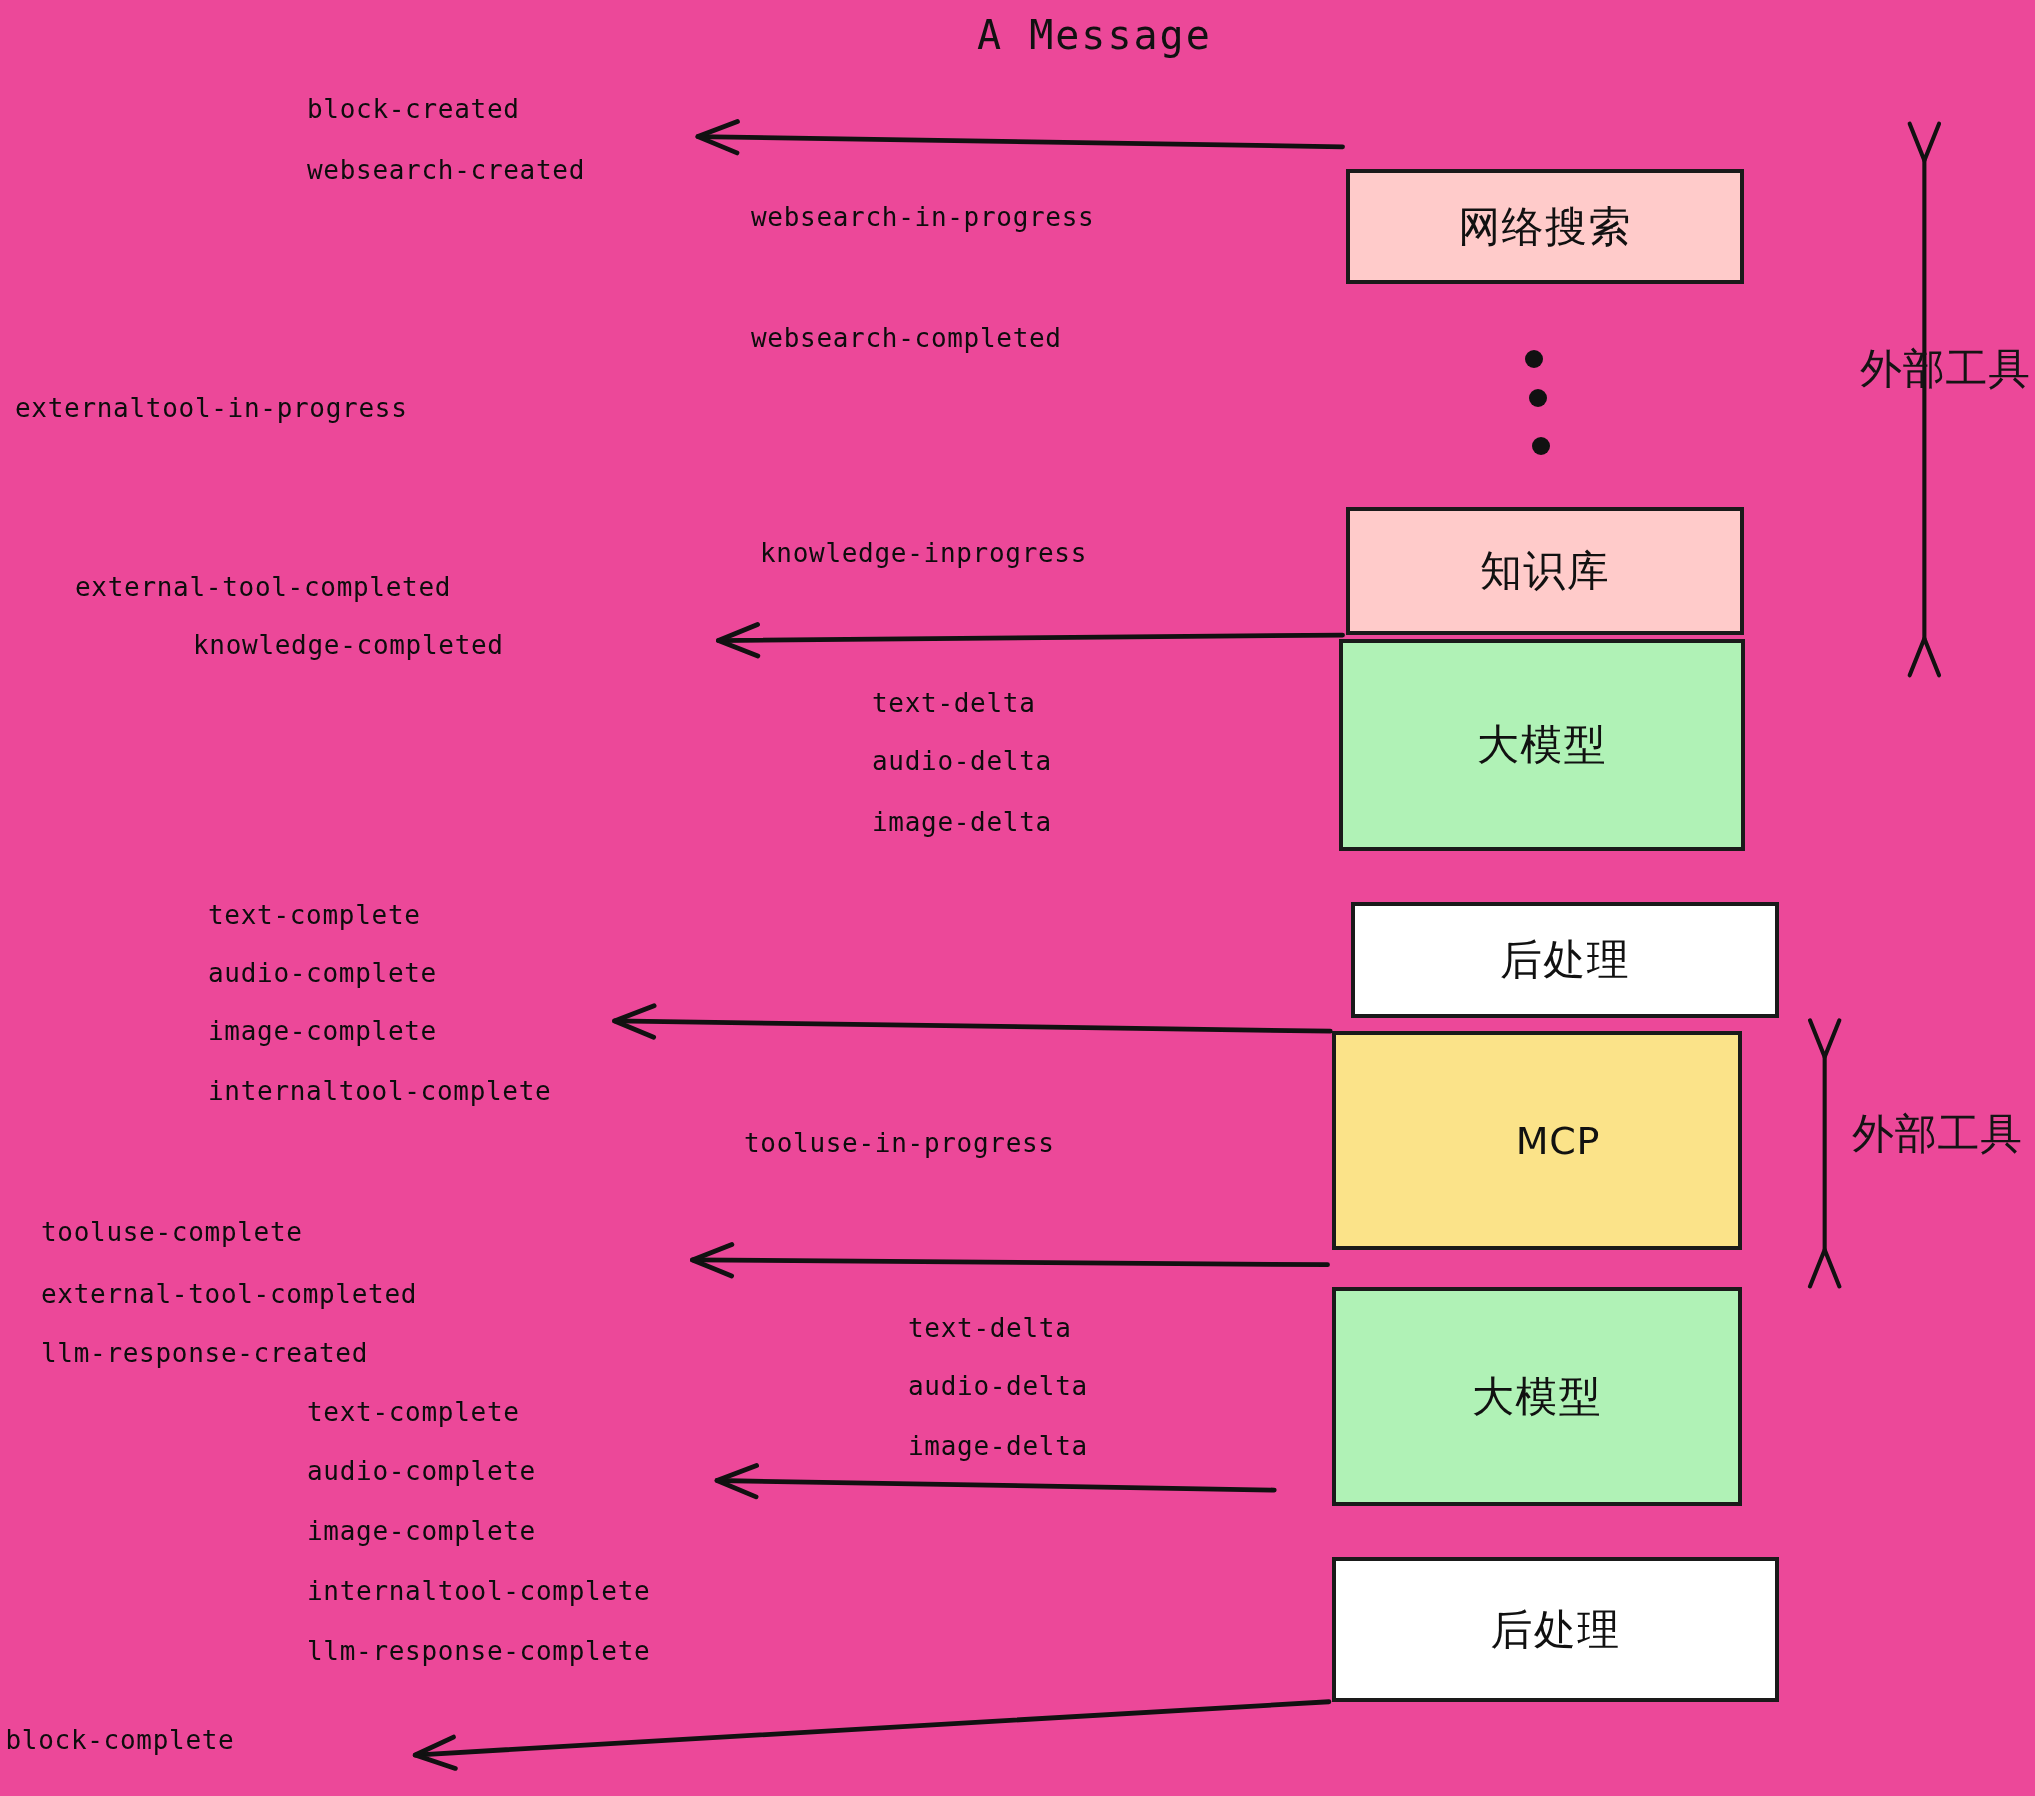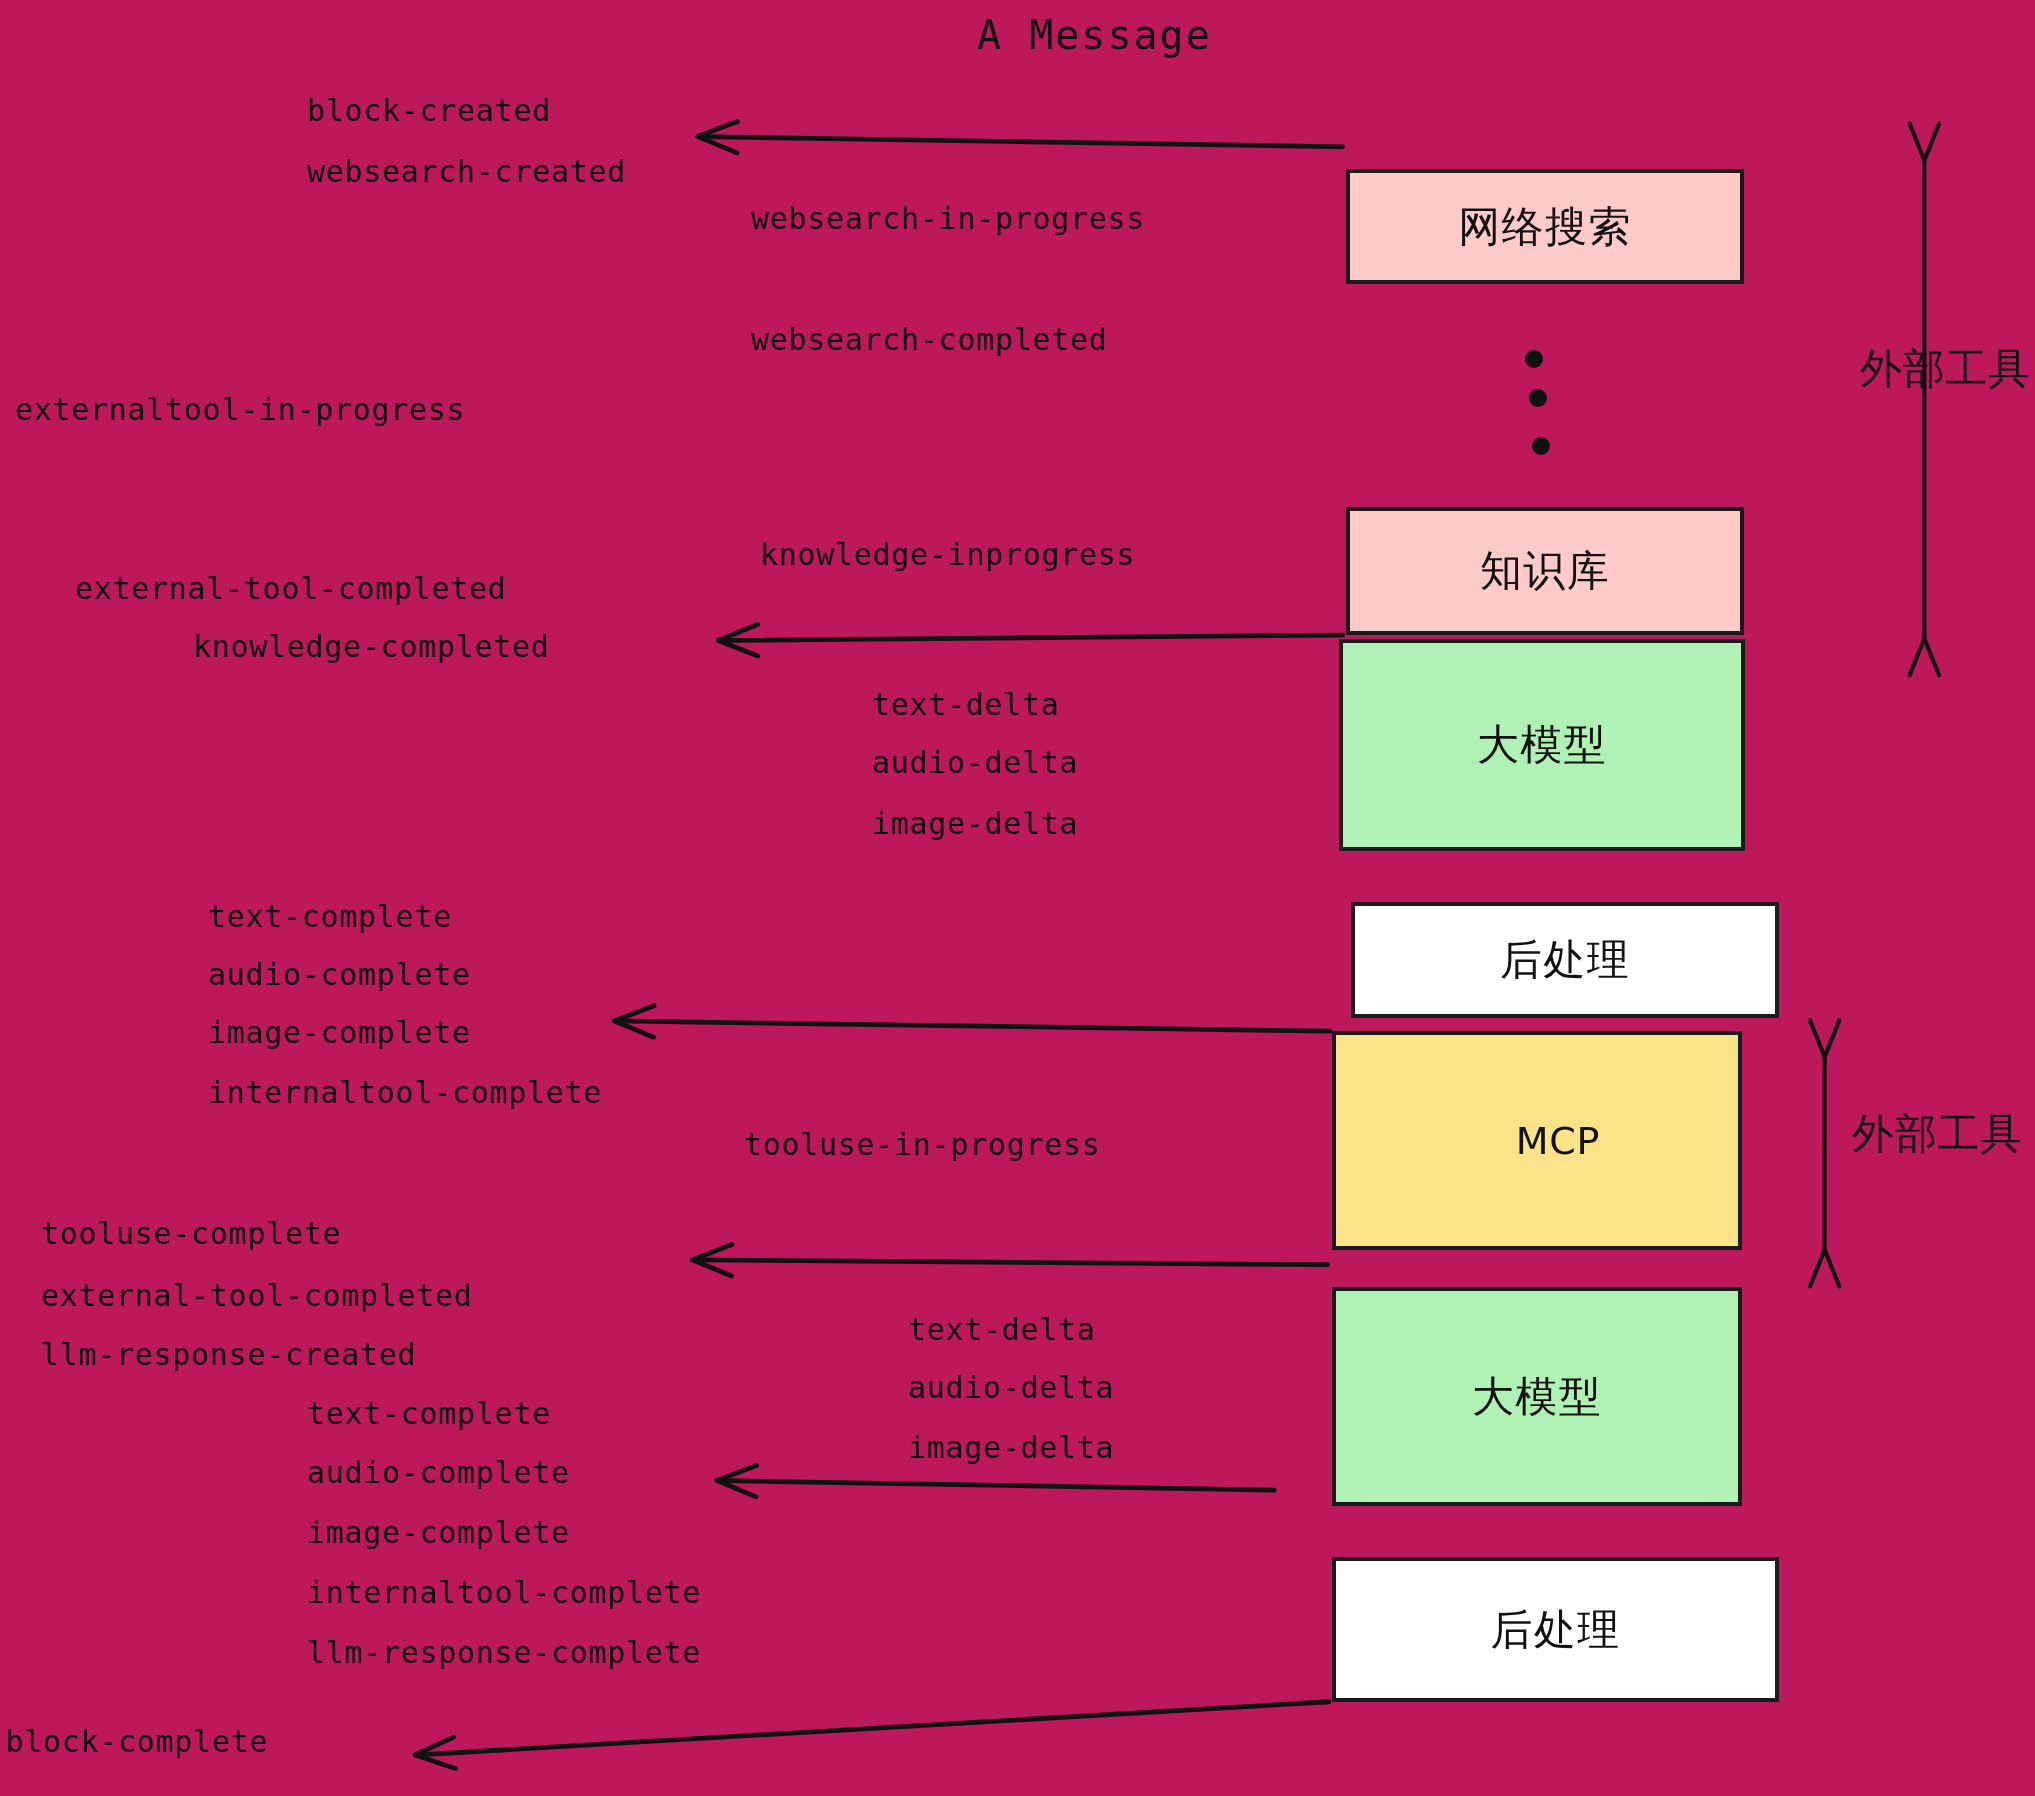--- a/index.html
+++ b/index.html
@@ -7,27 +7,27 @@
     padding: 0;
     background: #ffffff;
   }
   body {
     font-family: "DejaVu Sans", sans-serif;
   }
   #canvas {
     position: relative;
     width: 2035px;
     height: 1796px;
-    background: #be185d;
+    background: #ec4899;
     overflow: hidden;
   }
   .evt {
     position: absolute;
     font-family: "DejaVu Sans Mono", monospace;
-    font-size: 30px;
+    font-size: 26px;
     letter-spacing: 0.7px;
     color: #0d0d0d;
     white-space: nowrap;
     line-height: 1;
     font-weight: 500;
   }
   .title {
     position: absolute;
     font-family: "DejaVu Sans Mono", monospace;
     font-size: 40px;

